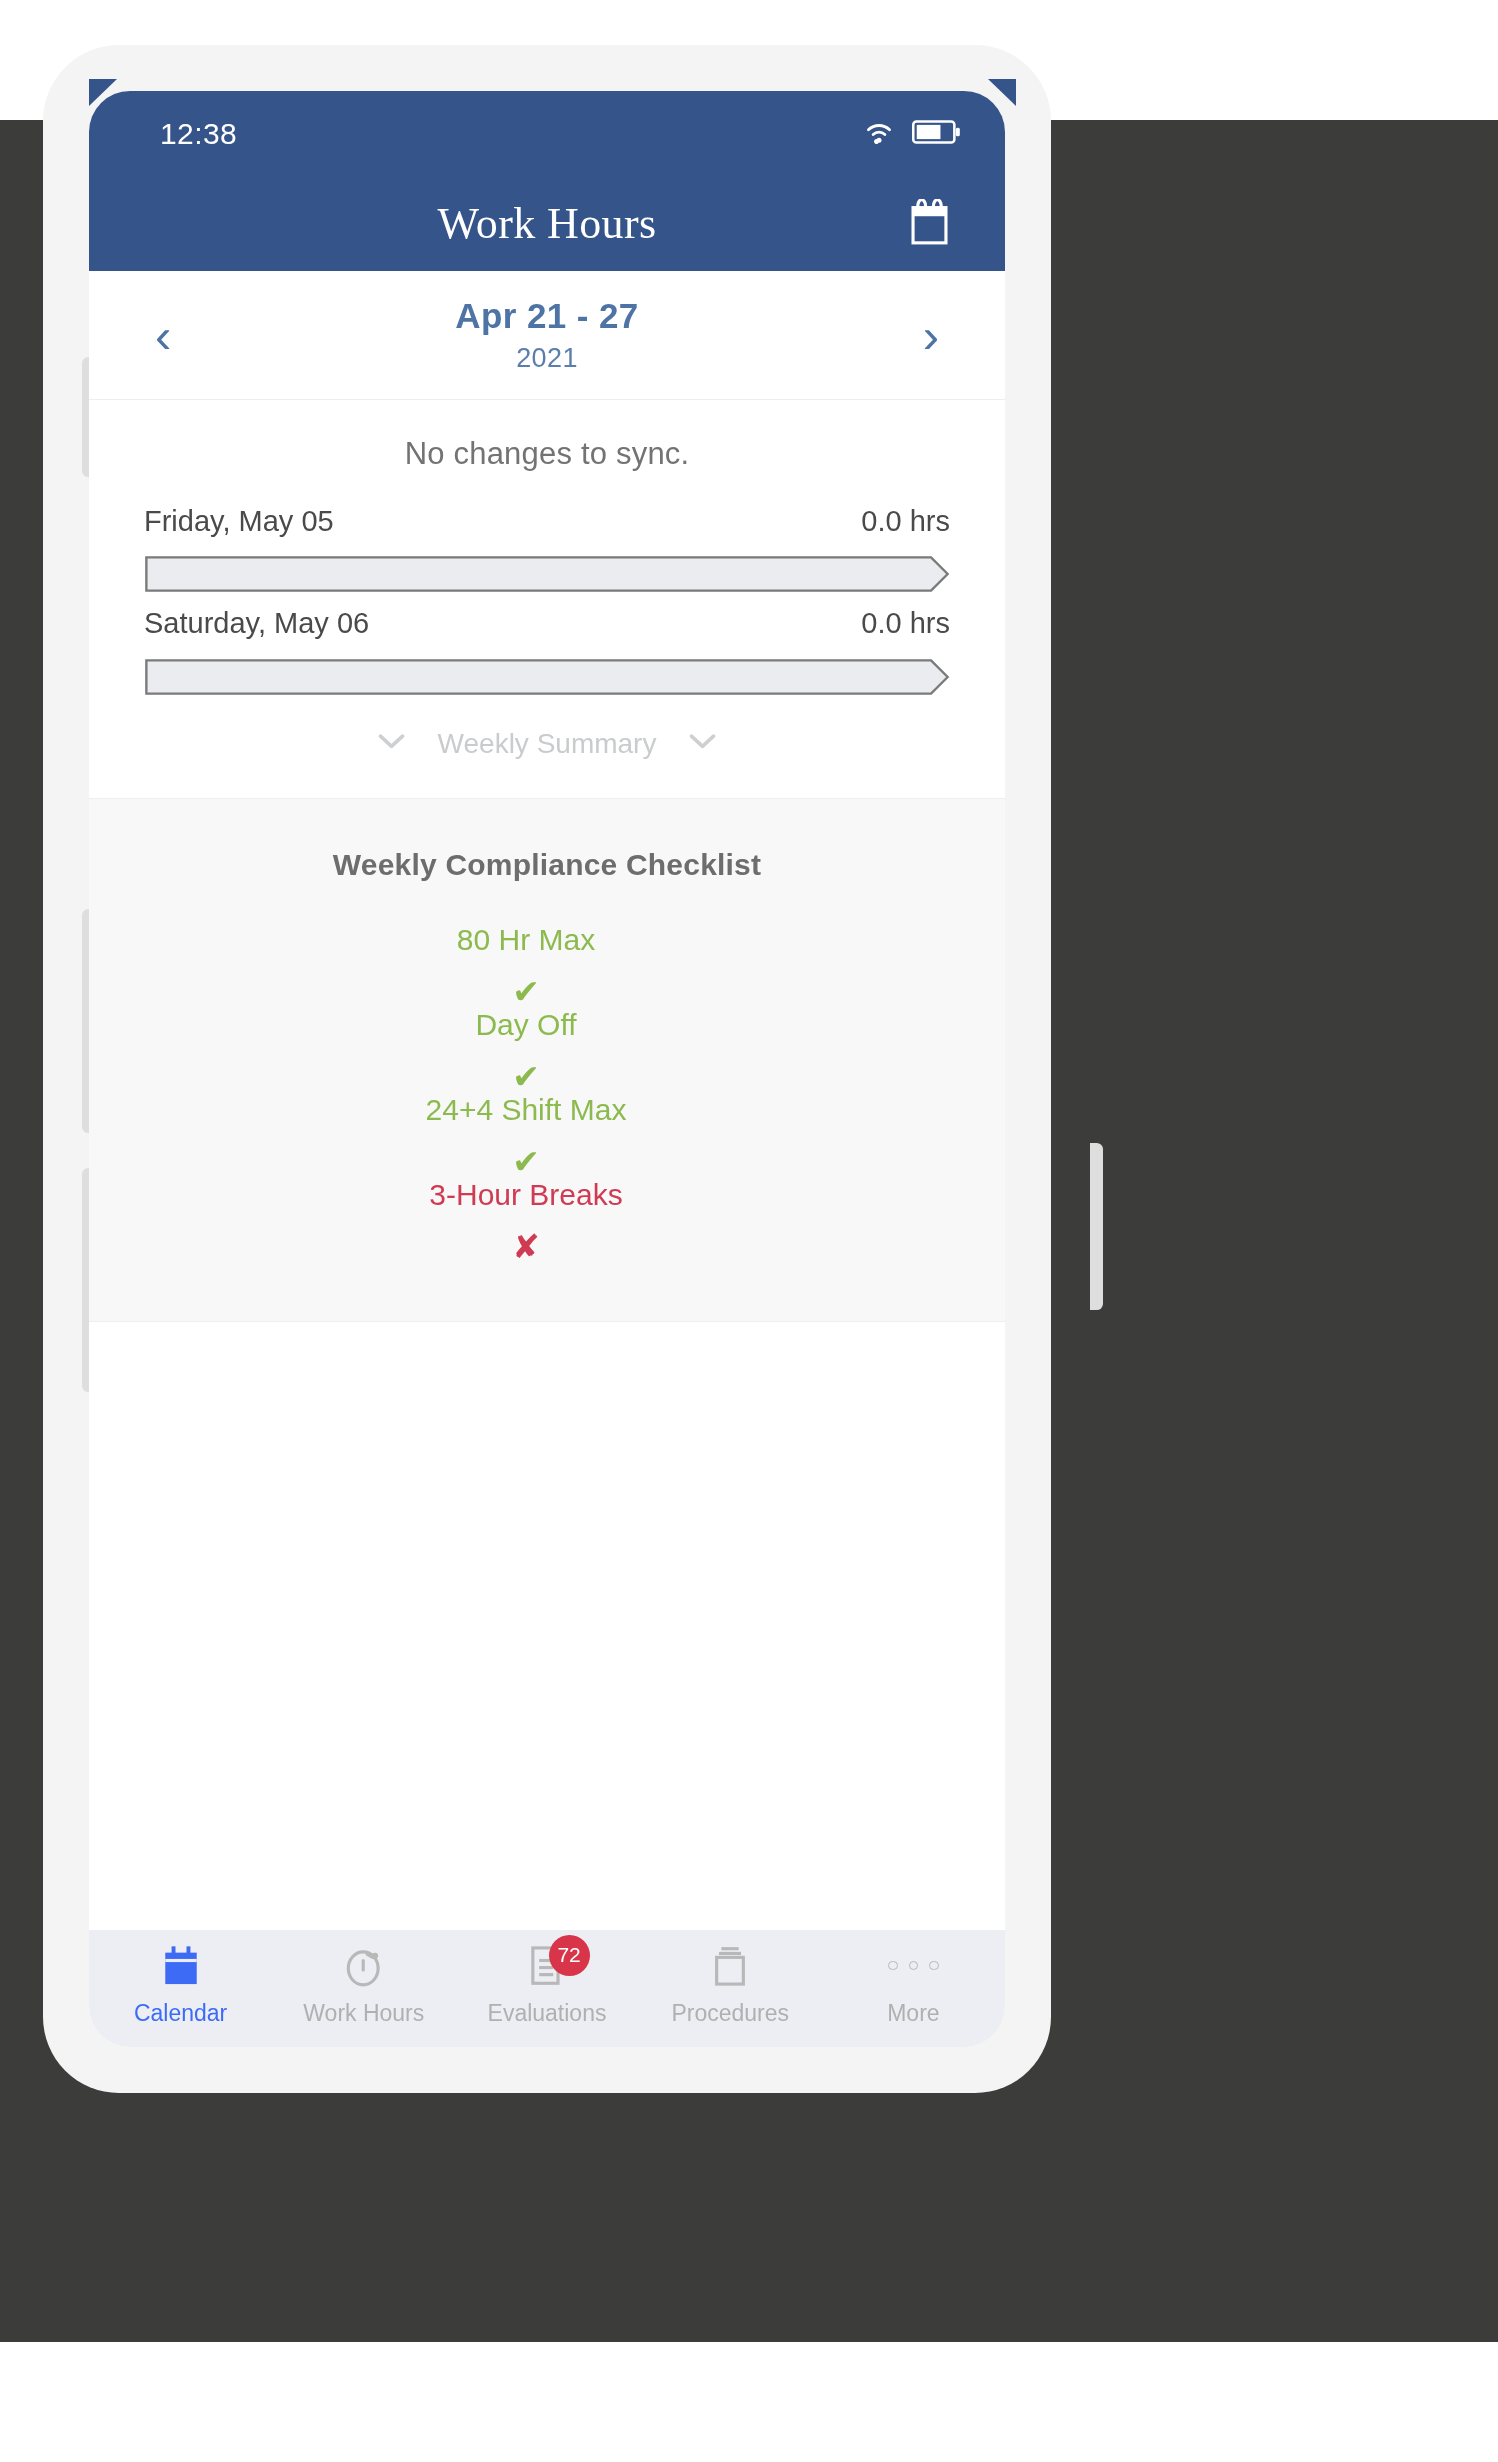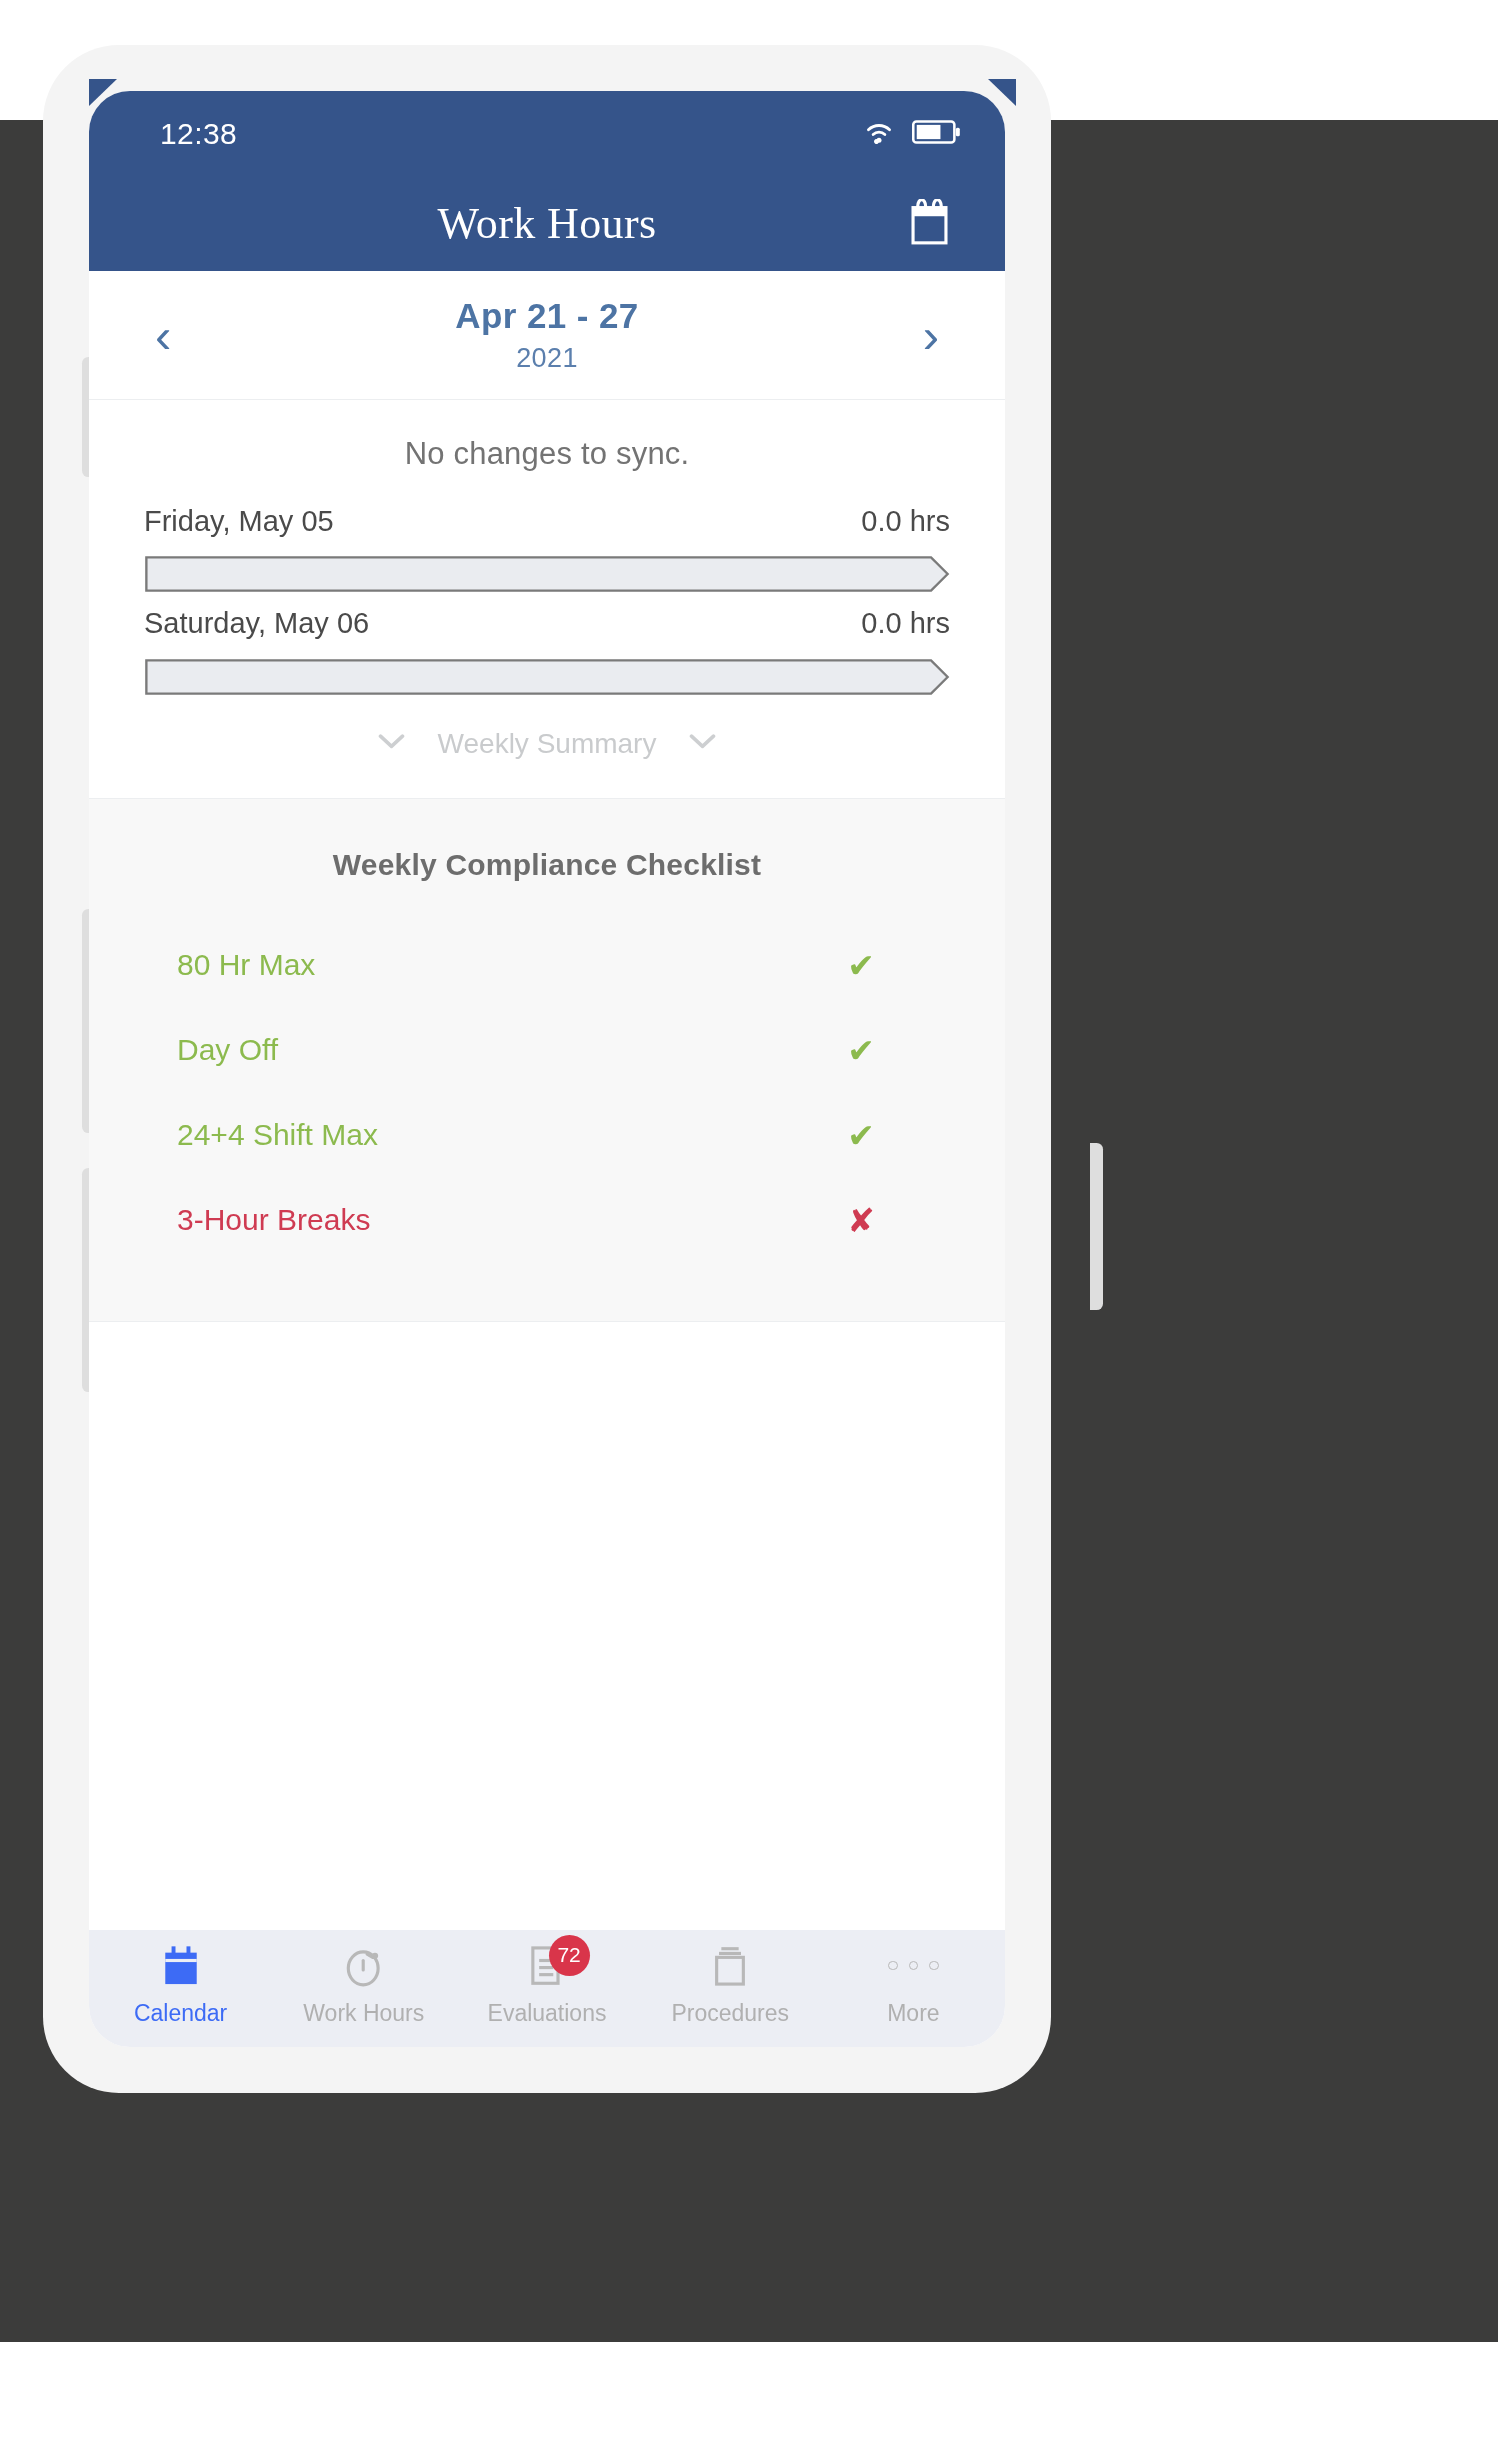--- a/index.html
+++ b/index.html
@@ -214,20 +214,21 @@
     font-weight: bold;
     margin-bottom: 41px;
     letter-spacing: 0.2px;
   }
   .check-row {
     display: flex;
     align-items: center;
     justify-content: space-between;
     padding: 0 130px 0 88px;
     height: 85px;
+    flex-direction: column;
   }
   .check-label { font-size: 30px; }
   .check-mark  { font-size: 33px; line-height: 1; }
 
   
   .totals {
     background: #ffffff;
     padding: 44px 0 55px 0;
   }
   .totals-title {

